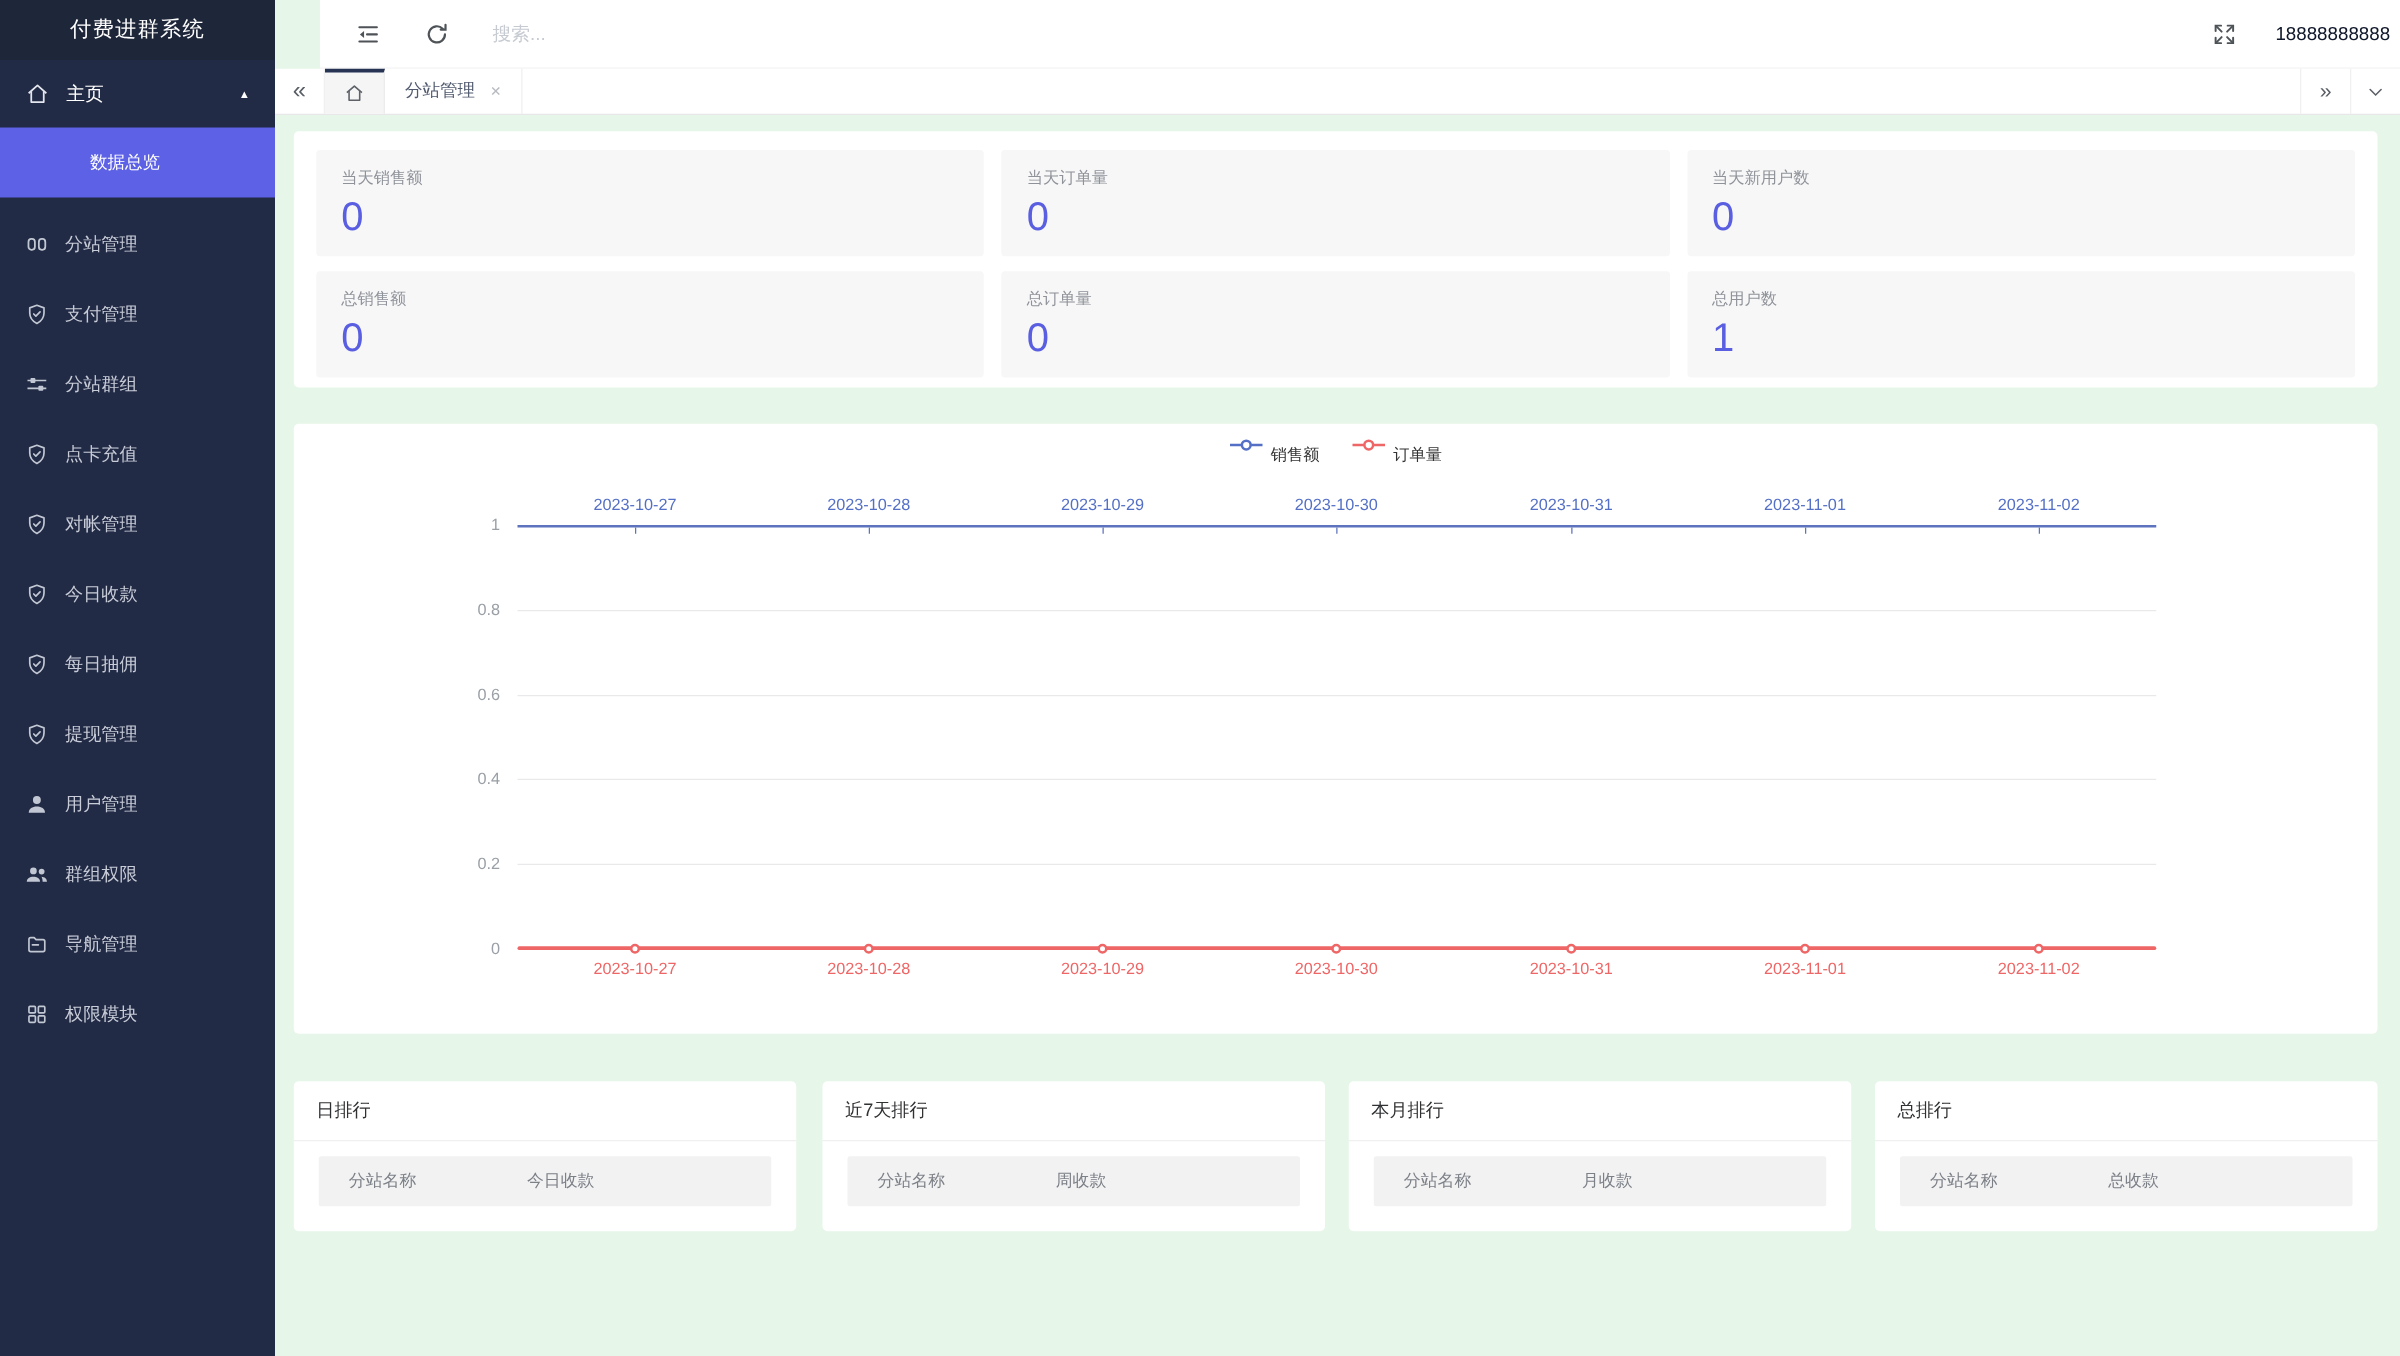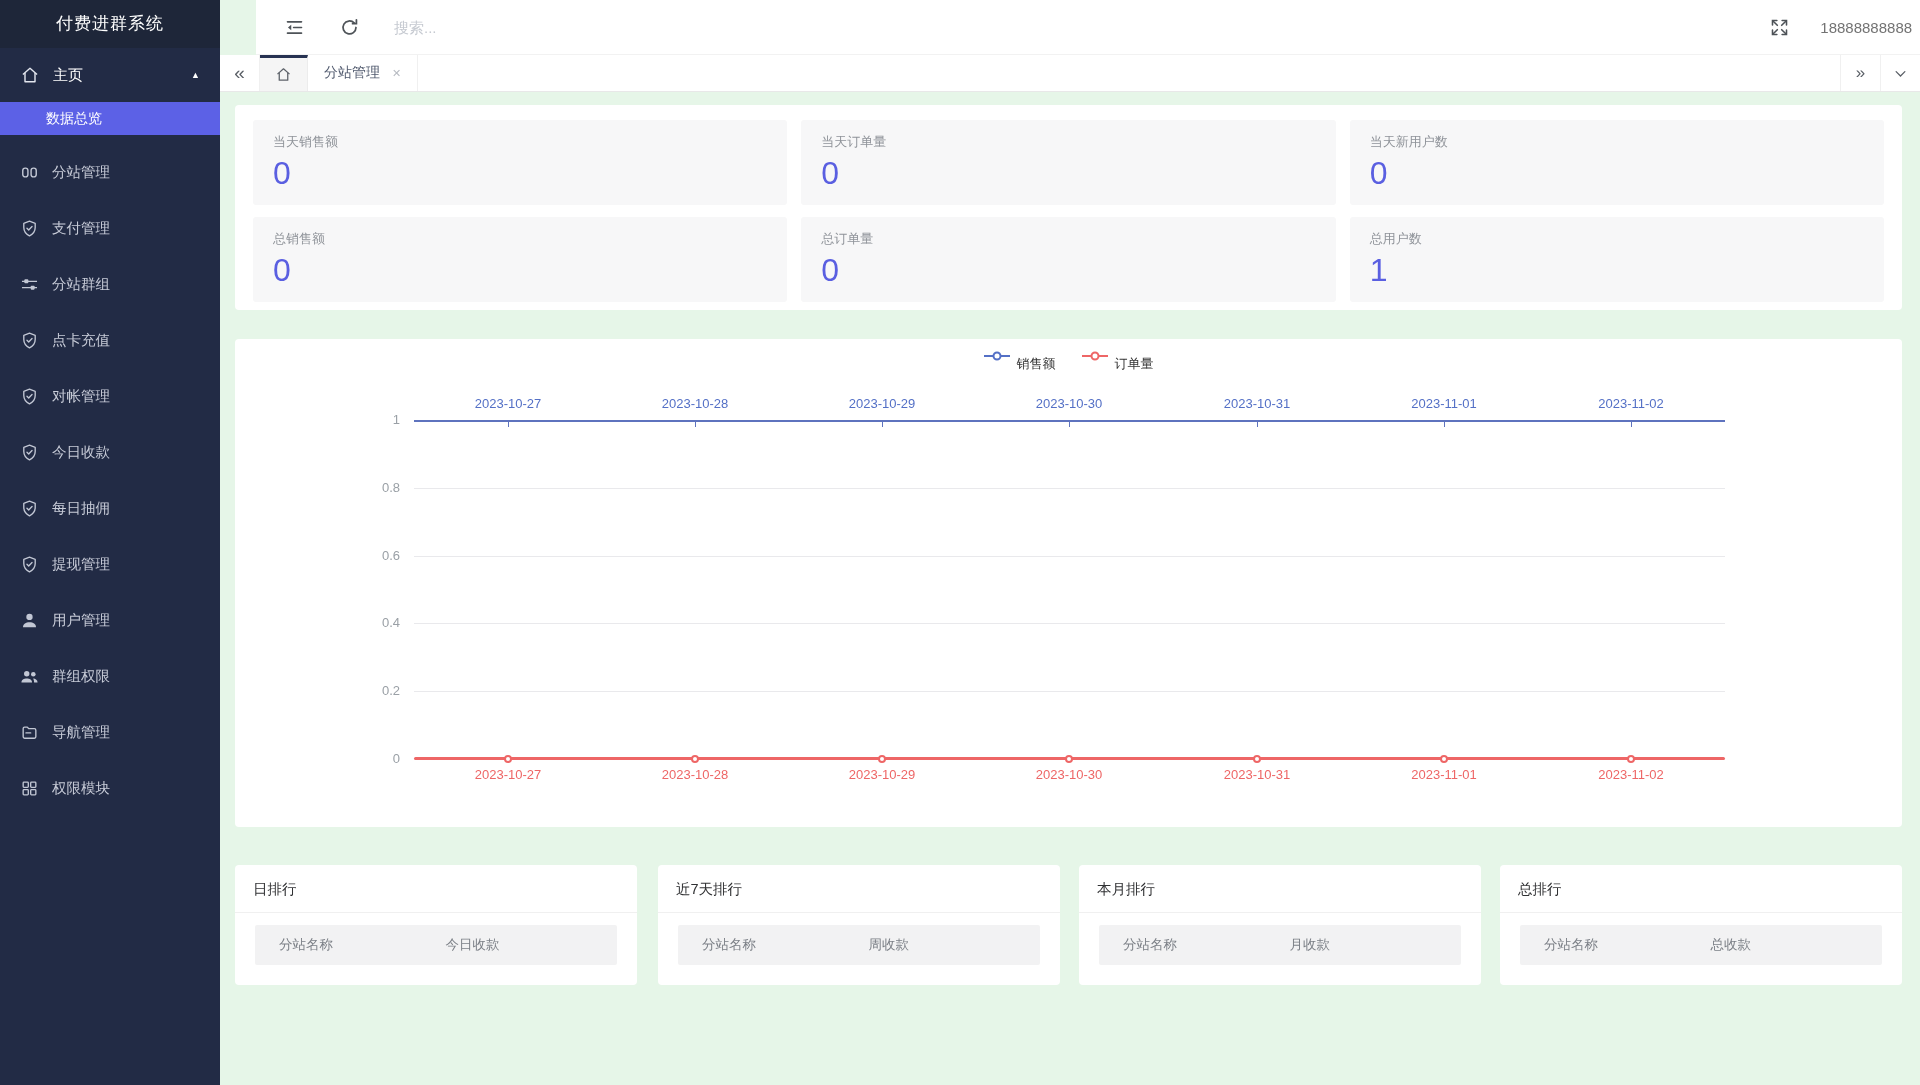--- a/index.html
+++ b/index.html
@@ -5,36 +5,36 @@
   * { margin:0; padding:0; box-sizing:border-box; }
   html,body { width:1920px; height:1085px; overflow:hidden; }
   body { position:relative; background:#e6f6e8; font-family:"Liberation Sans","DejaVu Sans",sans-serif; }
 
   
   .sidebar { position:absolute; left:0; top:0; width:220px; height:1085px; background:#222b45; z-index:5; }
   .sidebar-title { height:48px; line-height:48px; text-align:center; color:#ffffff; font-size:17px; background:#1e2639; letter-spacing:1px; }
   .menu-home { height:54px; display:flex; align-items:center; padding:0 20px; color:#ffffff; font-size:15px; cursor:pointer; }
   .menu-home .mi { width:20px; height:20px; margin-right:13px; color:#e3e6ee; flex:none; }
   .menu-home .caret { margin-left:auto; font-size:9px; color:#ffffff; }
-  .menu-active { height:33px; background:#5c61e6; display:flex; align-items:center; padding-left:46px; color:#ffffff; font-size:14px; cursor:pointer; }
+  .menu-active { height:56px; background:#5c61e6; display:flex; align-items:center; padding-left:72px; color:#ffffff; font-size:14px; cursor:pointer; }
   .menu-list { padding-top:9px; }
   .menu-item { height:56px; display:flex; align-items:center; padding:0 20px; color:#c8ccd8; font-size:14.5px; cursor:pointer; }
   .menu-item .mi { width:19px; height:19px; margin-right:13px; color:#c2c7d4; flex:none; }
   .mi svg { width:100%; height:100%; display:block; }
 
   
   .topbar { position:absolute; left:220px; top:0; width:1700px; height:55px; background:#ffffff; display:flex; align-items:center; padding:0 26px 0 28px; border-bottom:1px solid #f2f2f2; z-index:4;margin-left:36px; }
   .tb-icon { width:21px; height:21px; color:#4e5358; cursor:pointer; flex:none; }
   .tb-icon svg { width:100%; height:100%; display:block; }
   .tb-gap { width:34px; flex:none; }
   .search-input { border:none; outline:none; font-size:15px; width:300px; color:#333; background:transparent; }
   .search-input::placeholder { color:#c6cad1; }
   .tb-right { margin-left:auto; display:flex; align-items:center; gap:30px; }
   .user-chip { display:flex; align-items:center; gap:9px; cursor:pointer; }
-  .user-name { font-size:15px; color:#737373; }
+  .user-name { font-size:15px; color:#0f172a; }
   .user-caret { font-size:9px; color:#30343a; }
 
   
   .tabbar { position:absolute; left:220px; top:55px; width:1700px; height:37px; background:#ffffff; border-bottom:1px solid #e8e8e8; display:flex; align-items:stretch; z-index:4; }
   .tab-collapse { width:40px; display:flex; align-items:center; justify-content:center; color:#5a5f66; font-size:19px; cursor:pointer; border-right:1px solid #f0f0f0; }
   .tab-home { width:48px; background:#f5f5f5; border-top:3px solid #273352; border-right:1px solid #ececec; display:flex; align-items:center; justify-content:center; cursor:pointer; }
   .tab-home .mi { width:17px; height:17px; color:#5d6269; }
   .tab-item { padding:0 16px; display:flex; align-items:center; gap:12px; color:#515a6e; font-size:14px; border-right:1px solid #f0f0f0; cursor:pointer; }
   .tab-close { font-size:11px; color:#b6bac1; cursor:pointer; }
   .tab-right { margin-left:auto; display:flex; align-items:stretch; }
@@ -65,21 +65,21 @@
   .series-line { position:absolute; left:0; top:337px; width:100%; height:3px; background:#ee6666; border-radius:2px; }
   .pt { position:absolute; width:8px; height:8px; border-radius:50%; background:#ffffff; border:2px solid #ee6666; top:335px; }
   .xdate { position:absolute; font-size:13px; transform:translateX(-50%); white-space:nowrap; }
   .xdate.top { top:-24px; color:#5470c6; }
   .xdate.bottom { top:347px; color:#ee6666; }
   .ylab { position:absolute; left:105px; width:60px; text-align:right; font-size:13px; color:#9aa0a6; }
 
   
   .rank-card { top:865px; width:402px; height:120px; }
   .rank-title { height:48px; line-height:48px; padding:0 18px; font-size:14.5px; color:#303133; border-bottom:1px solid #f0f0f0; }
-  .rank-header { margin:12px 20px 0; background:#f2f2f3; height:40px; display:flex; align-items:center; font-size:13.5px; color:#7c8087; border-radius:2px;gap:24px; }
+  .rank-header { margin:12px 20px 0; background:#f2f2f3; height:40px; display:flex; align-items:center; font-size:13.5px; color:#7c8087; border-radius:2px; }
   .rank-col1 { width:46%; padding-left:24px; }
   .rank-col2 { flex:1; }
 </style>
 </head>
 <body>
 
 <div class="sidebar">
   <div class="sidebar-title">付费进群系统</div>
 
   <div class="menu-home">

